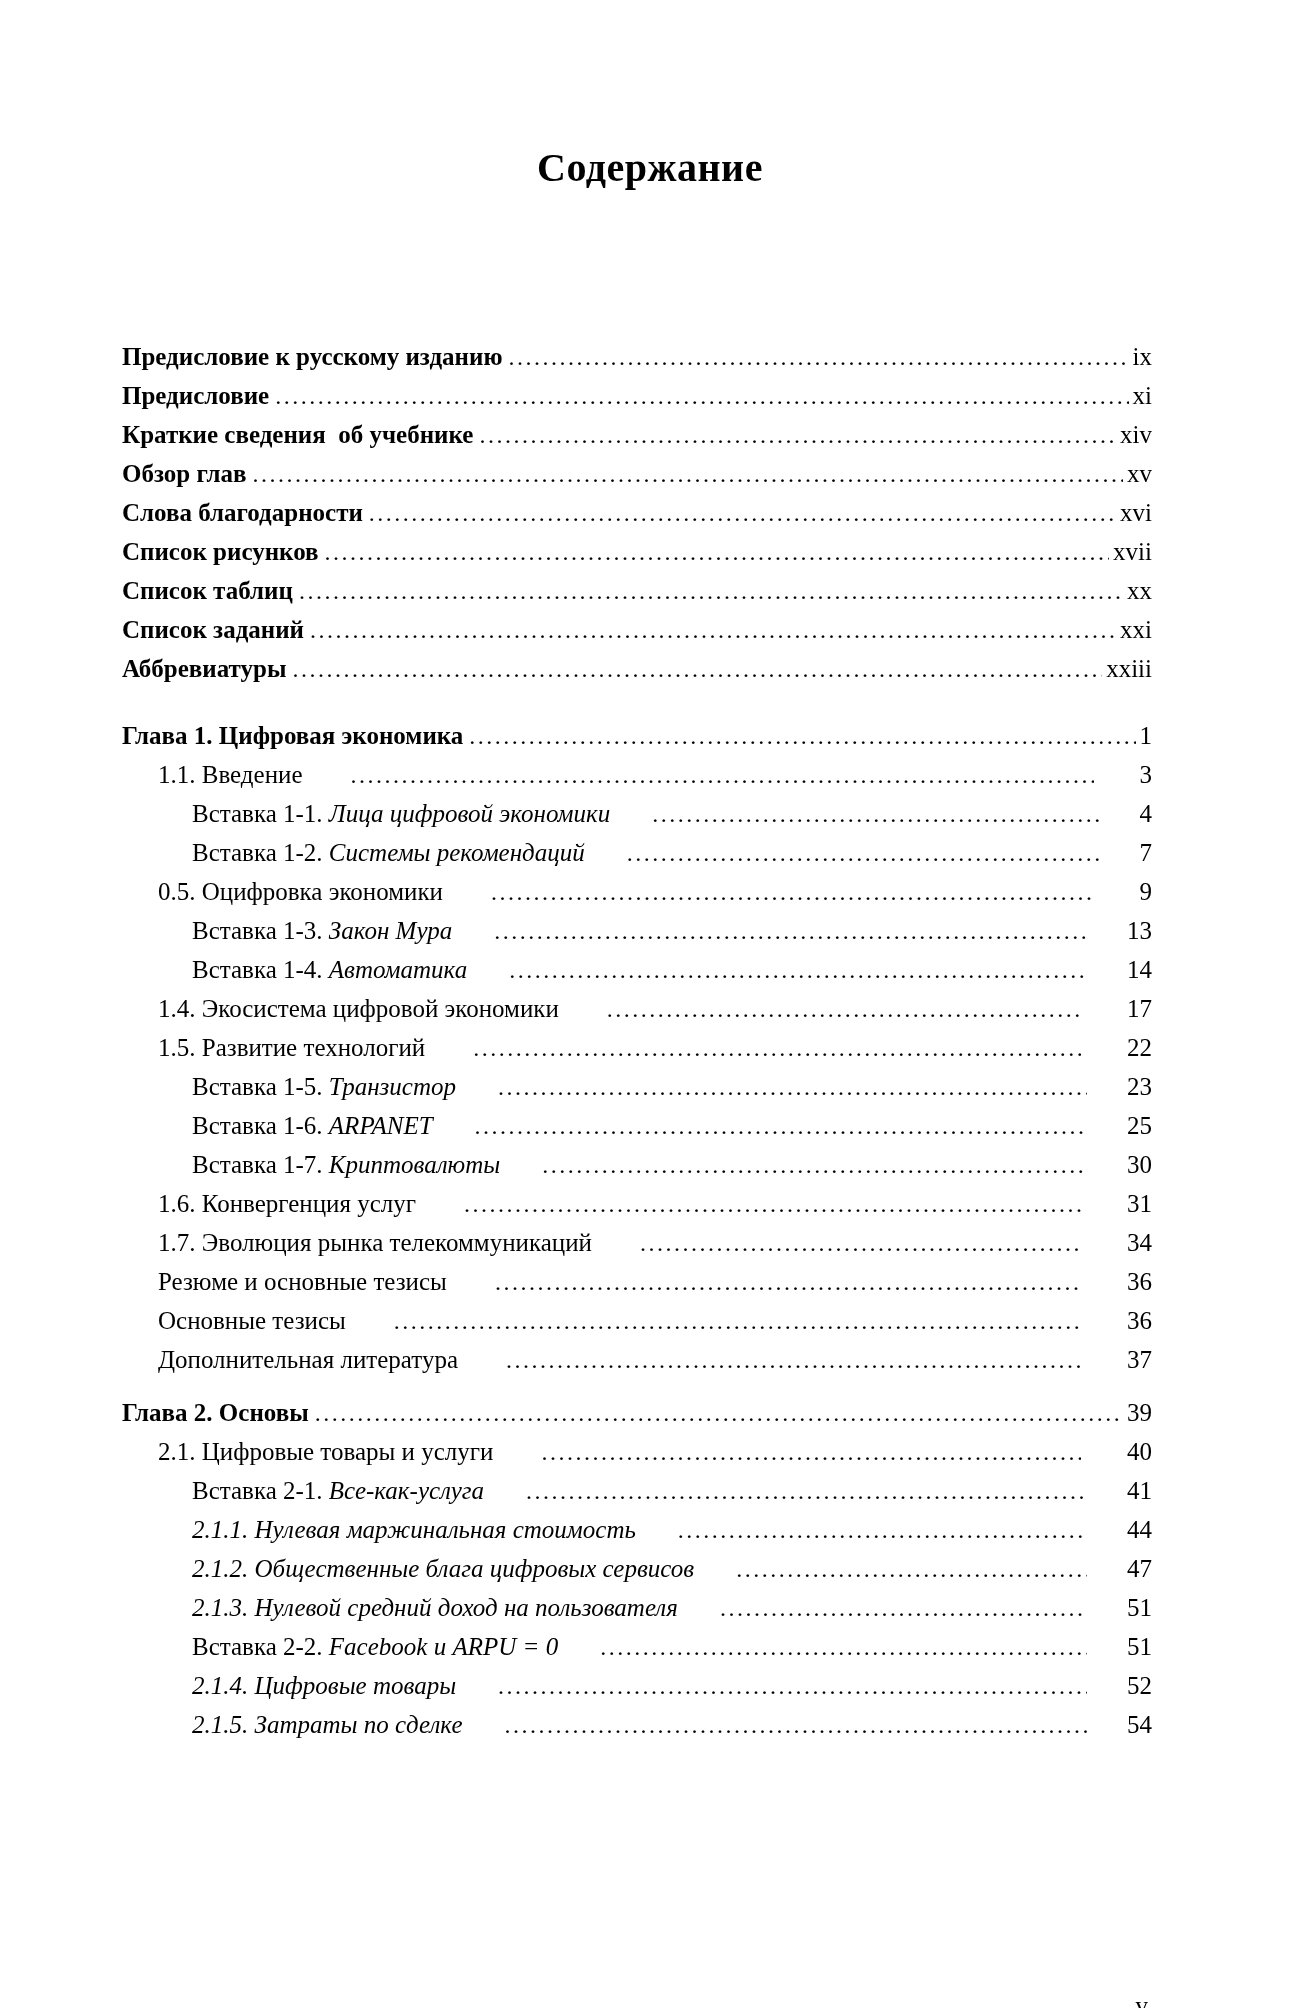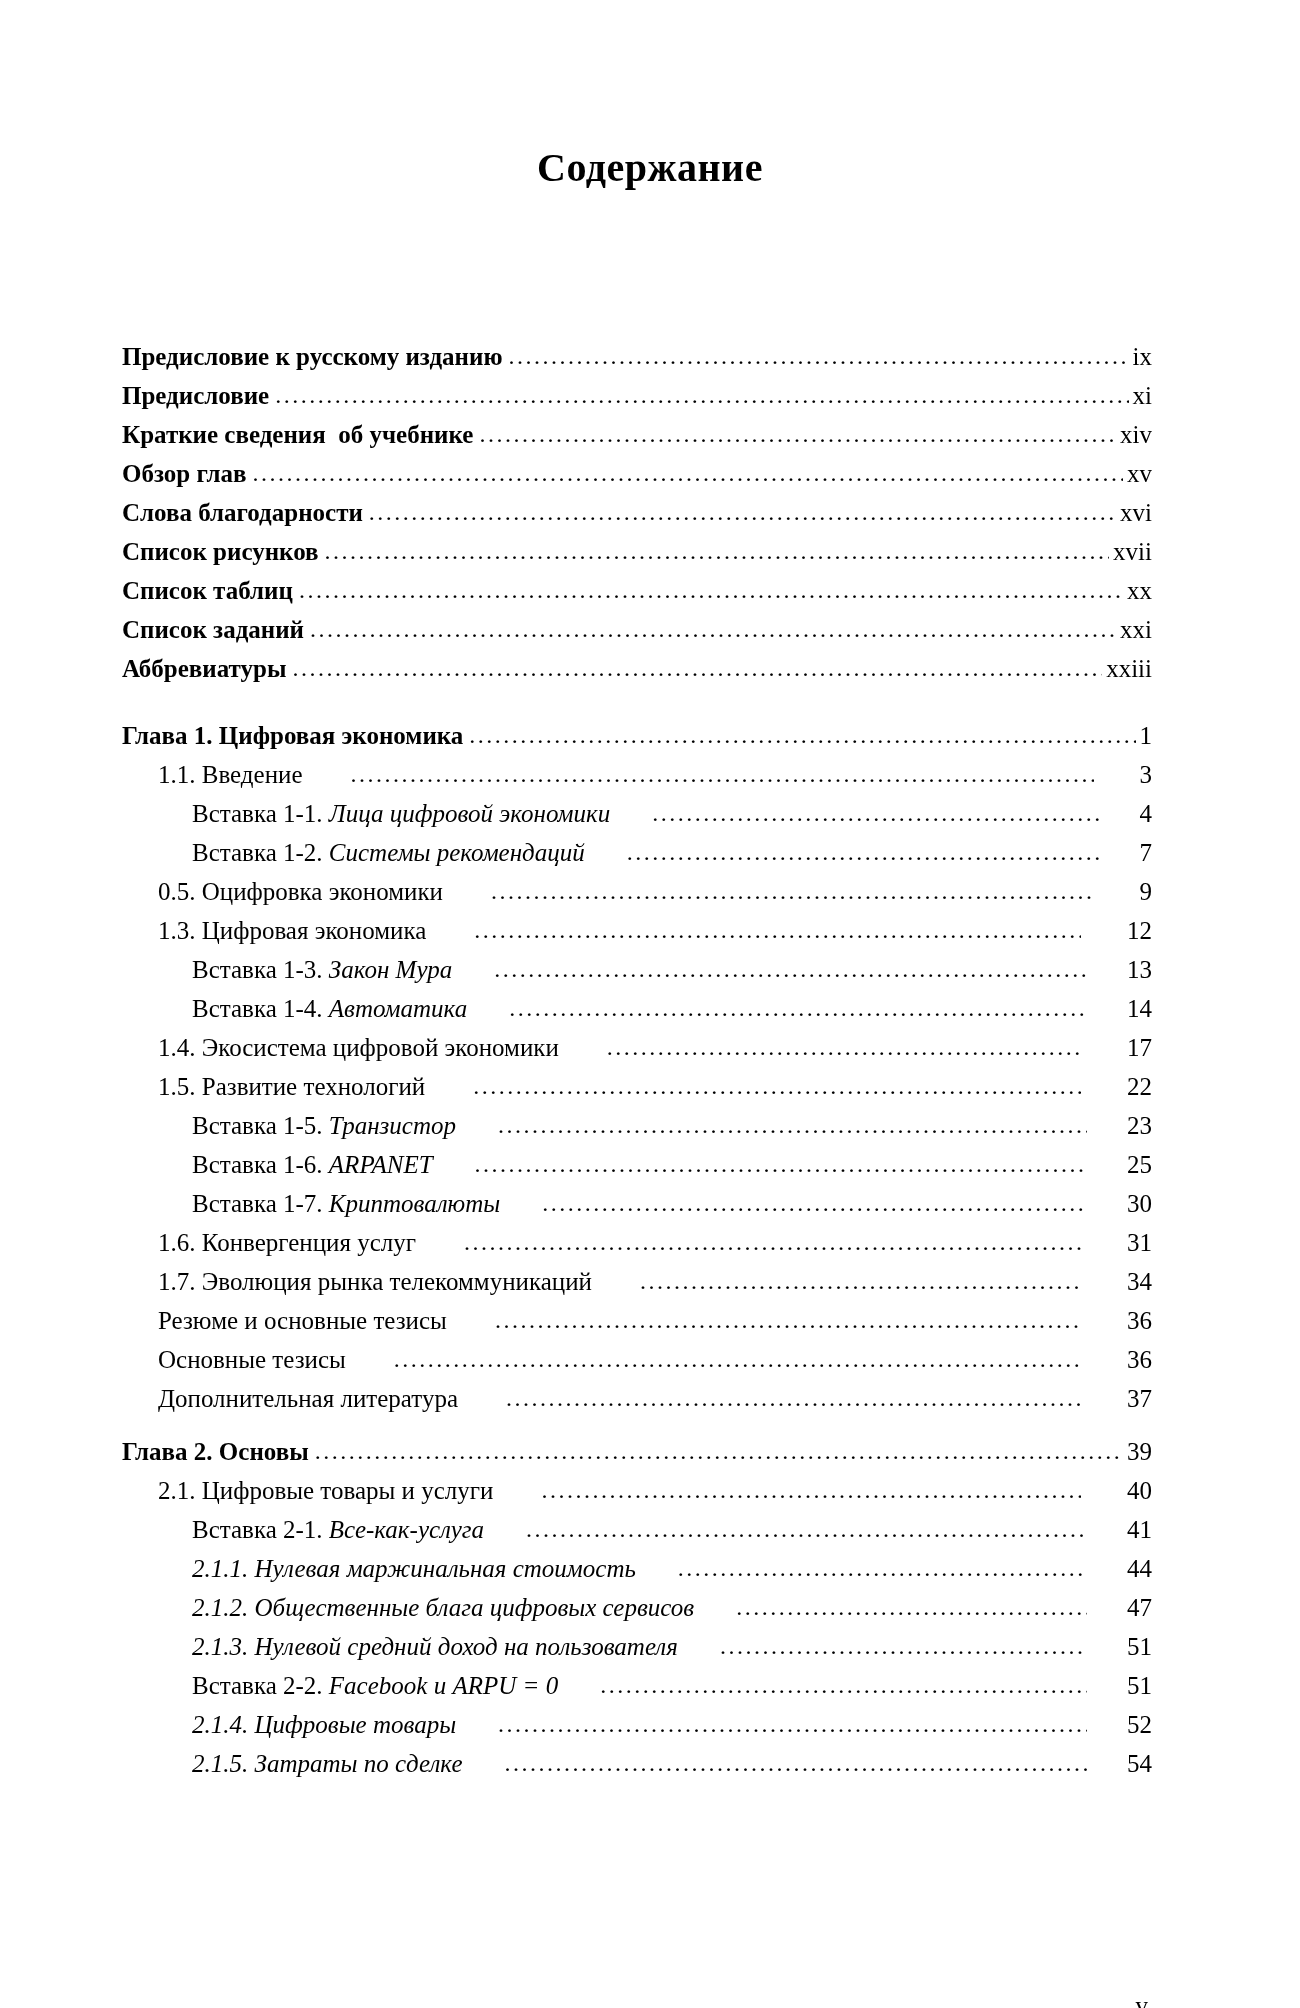--- a/index.html
+++ b/index.html
@@ -24,21 +24,21 @@
   .toc {
     margin:149px 148px 0 122px; 
   }
 
   .sec { }
   #ch1 { margin-top:28px; }
   #ch2 { margin-top:14px; }
 
   .row {
     display:flex;
-    align-items:flex-end;
+    align-items:center;
     height:39px;
     line-height:39px;
     font-size:25px;
   }
   .row.indent-1 { padding-left:36px;gap:42px; }
   .row.indent-2 { padding-left:70px;gap:36px; }
 
   .label { white-space:pre; flex:0 0 auto; }
   .row.bold .label { font-weight:bold; }
   .italic-title .title { font-style:italic; }
@@ -159,25 +159,20 @@
     <span class="dots"></span>
     <span class="pagenum">7</span>
   </div>
 
   <div class="row indent-1">
     <span class="label"><span class="prefix">0.5. </span><span class="title">Оцифровка экономики</span></span>
     <span class="dots"></span>
     <span class="pagenum">9</span>
   </div>
 
-  <div class="row indent-1">
-    <span class="label"><span class="prefix">1.3. </span><span class="title">Цифровая экономика</span></span>
-    <span class="dots"></span>
-    <span class="pagenum">12</span>
-  </div>
 
   <div class="row indent-2 italic-title">
     <span class="label"><span class="prefix">Вставка 1-3. </span><span class="title">Закон Мура</span></span>
     <span class="dots"></span>
     <span class="pagenum">13</span>
   </div>
 
   <div class="row indent-2 italic-title">
     <span class="label"><span class="prefix">Вставка 1-4. </span><span class="title">Автоматика</span></span>
     <span class="dots"></span>

